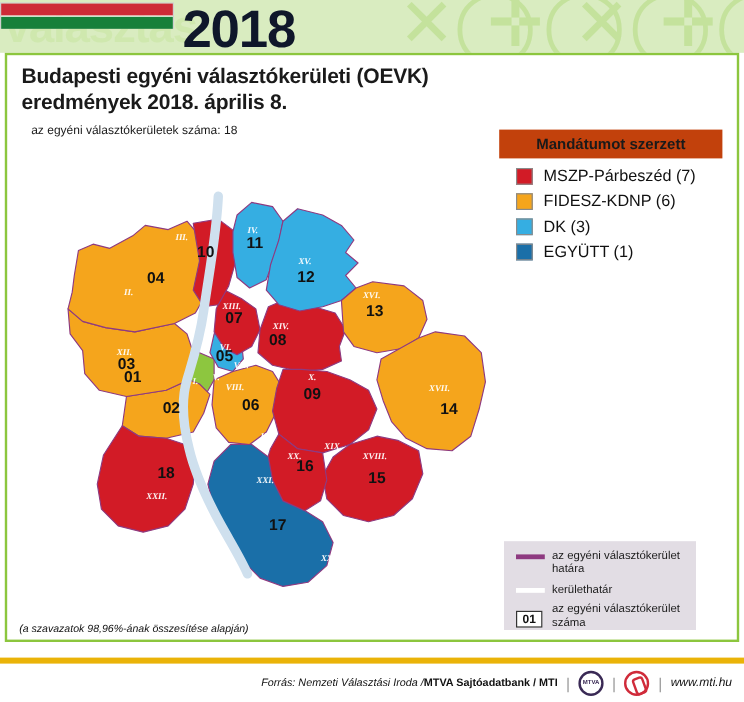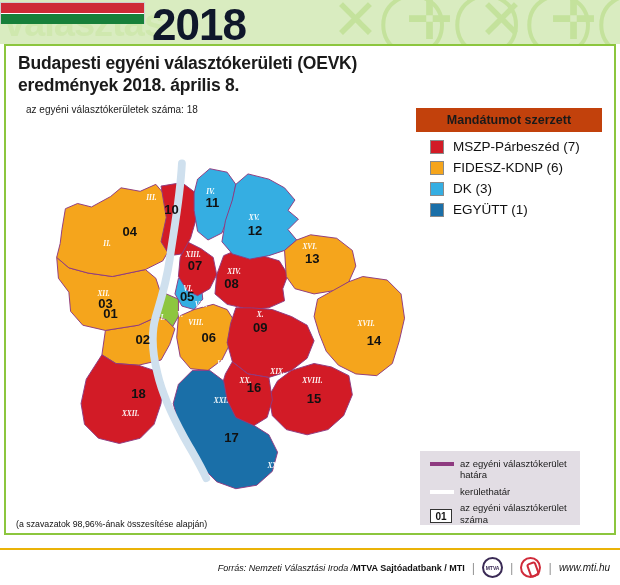--- a/index.html
+++ b/index.html
@@ -116,28 +116,28 @@
     display:inline-block; width: 22px; height: 14px;
     border: 1px solid #333; background: #fff;
     font-size: 10px; font-weight: bold; text-align: center;
     line-height: 13px; color: #111;
   }
   .sym-text { font-size: 9.5px; color: #1a1a1a; line-height: 1.2; }
 
   
   .footnote {
     position: absolute; left: 16px; top: 519px;
-    font-size: 8.8px; color: #111;
+    font-size: 8.8px; font-style: italic; color: #111;
   }
 
   
   .sourcebar {
     position: absolute; left: 0; top: 548px;
     width: 620px; height: 37px;
-    border-top: 2px solid #eab308;
+    border-top: 5px solid #eab308;
     display: flex; align-items: center; justify-content: flex-end;
     padding-right: 10px;
   }
   .src-text { font-size: 9px; font-style: italic; color: #111; }
   .src-sep { margin: 0 7px; color: #9a9a9a; font-size: 13px; }
   .logo-mtva {
     width: 21px; height: 21px; border: 2px solid #3a2a55; border-radius: 50%;
     display: inline-flex; align-items: center; justify-content: center;
     font-size: 5px; color: #3a2a55; font-weight: bold;
   }

